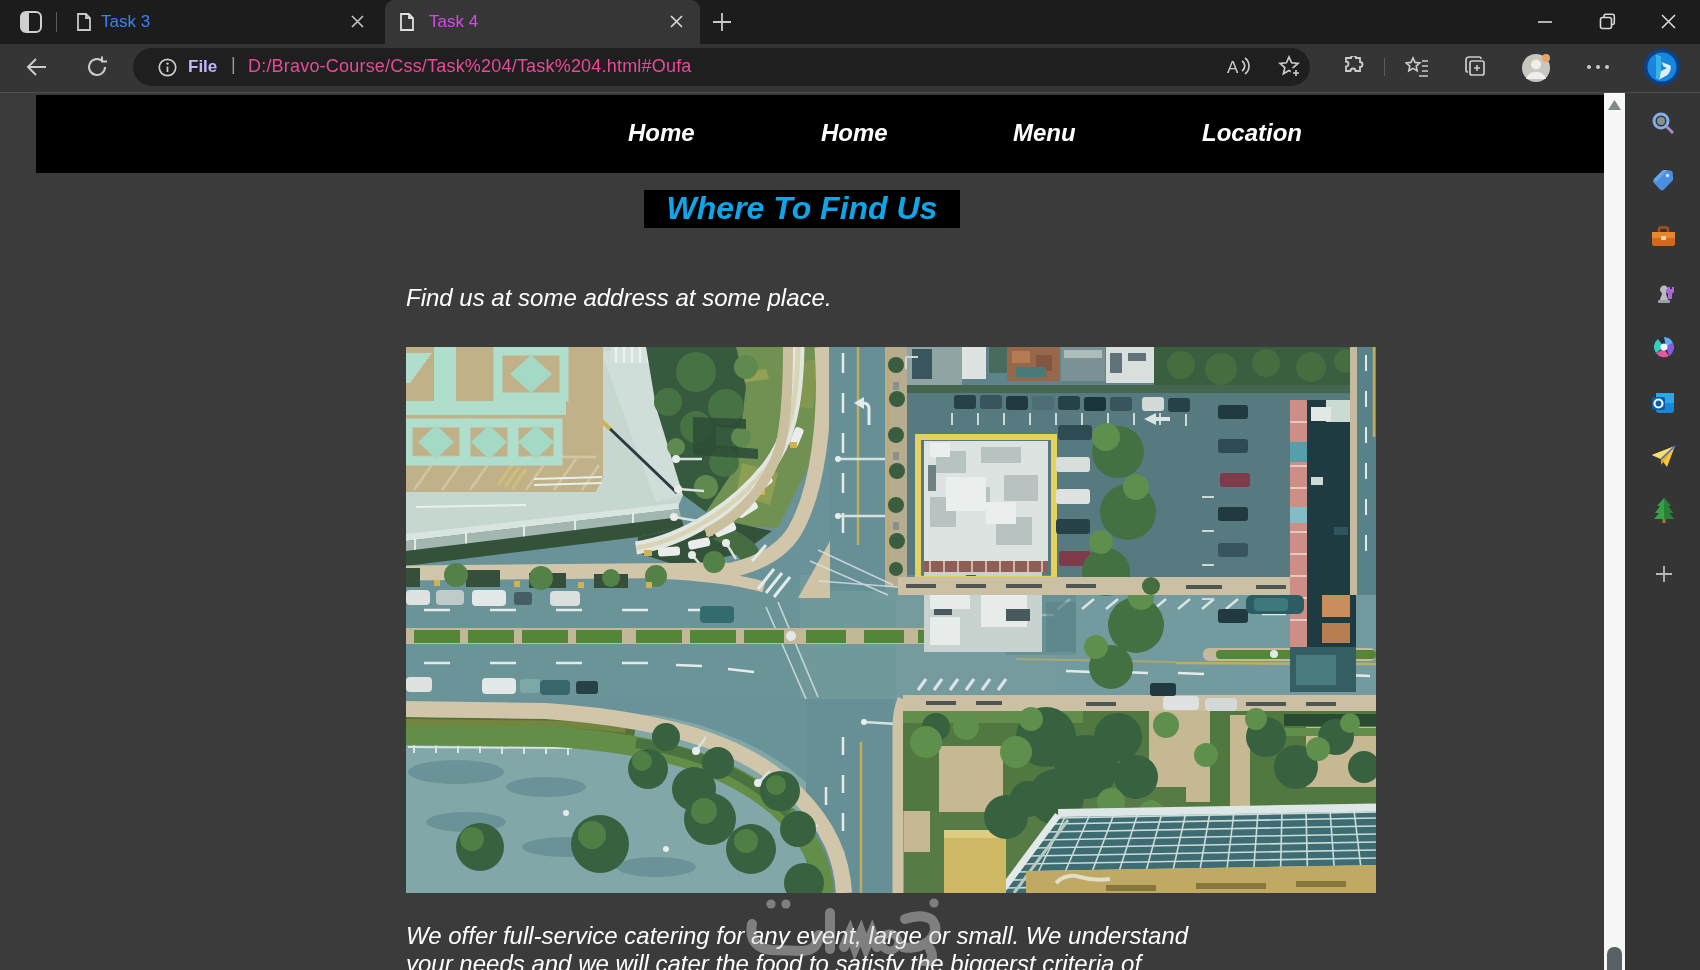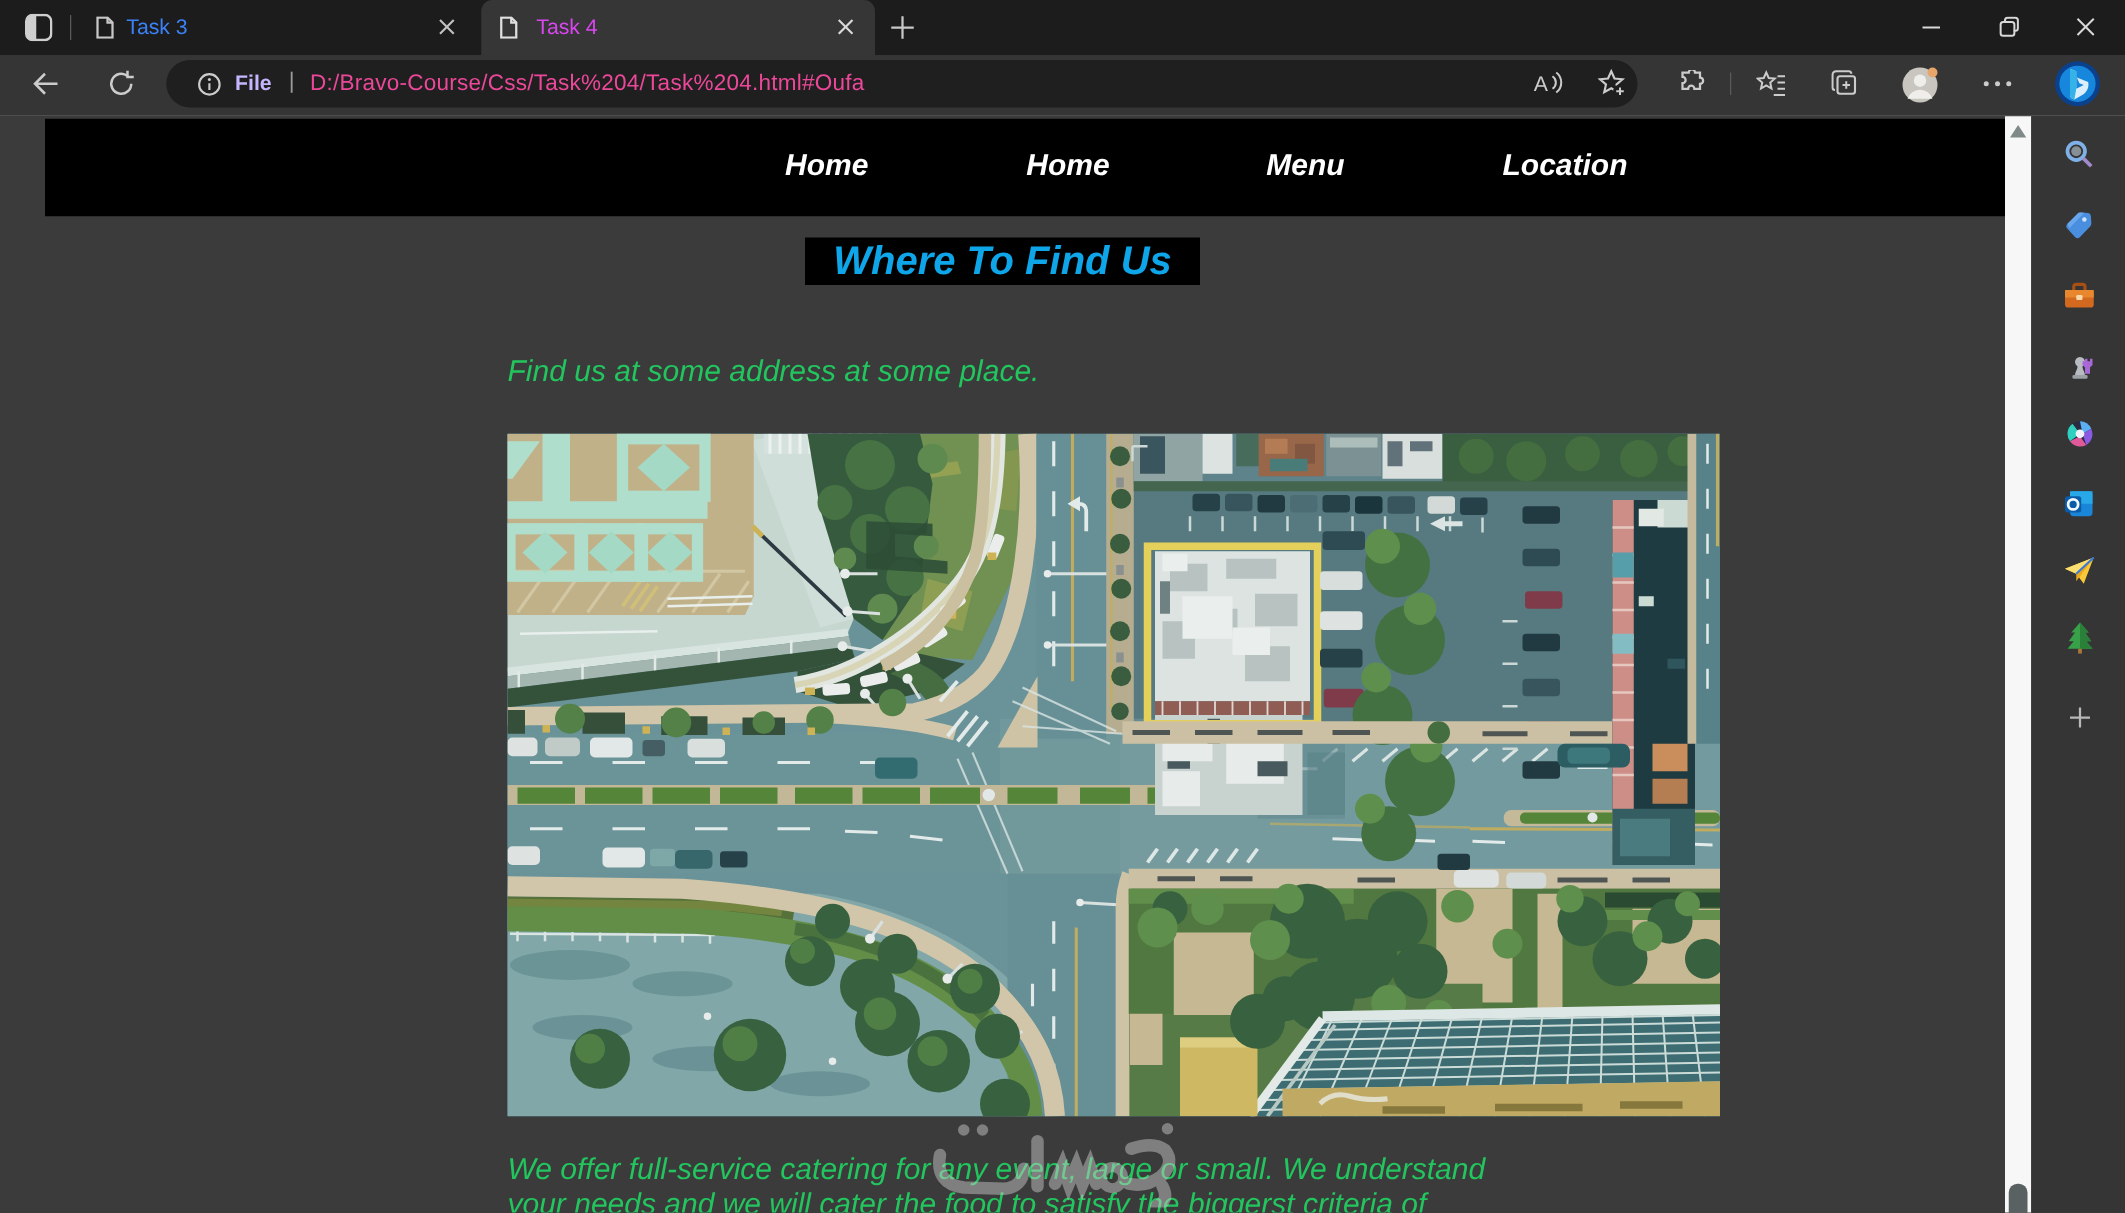--- a/index.html
+++ b/index.html
@@ -11,21 +11,21 @@
   #toolbar { position:absolute; left:0; top:44px; width:1700px; height:49px; background:#353535; border-bottom:1px solid #4e4e4e; }
   #urlpill { position:absolute; left:133px; top:4px; width:1177px; height:38px; background:#1f1f1f; border-radius:19px; color:#fff; }
   
   #sidebar { position:absolute; left:1625px; top:93px; width:75px; height:877px; background:#353535; }
   
   #page { position:absolute; left:0; top:93px; width:1604px; height:877px; background:#3b3b3b; overflow:hidden; }
   #nav { position:absolute; left:0; top:2px; width:1604px; height:78px; background:#000000;margin-left:36px; }
   .navlink { position:absolute; top:24px; color:#fff; font-size:24px; font-weight:bold; font-style:italic; }
   #h2box { position:absolute; left:644px; top:97px; width:316px; height:38px; background:#000; color:#0ea5e9;
      font-size:32px; font-weight:bold; font-style:italic; text-align:center; line-height:37px; }
-  .para { position:absolute; color:#22c55e; font-size:24px; font-style:italic; line-height:28px; }
+  .para { position:absolute; color:#ffffff; font-size:24px; font-style:italic; line-height:28px; }
   #scroll { position:absolute; left:1604px; top:93px; width:21px; height:877px; background:#f7f7f7; }
   #thumb { position:absolute; left:3px; top:854px; width:15px; height:30px; background:#5a6163; border-radius:7px; }
 </style>
 </head>
 <body>
 <div id="tabbar">
 
   <svg class="abs" style="left:20px;top:11px" width="22" height="22" viewBox="0 0 22 22">
     <rect x="1" y="1" width="20" height="20" rx="5" fill="none" stroke="#cfcfcf" stroke-width="2"></rect>
     <path d="M1,6 a5,5 0 0 1 5,-5 h3 v20 h-3 a5,5 0 0 1 -5,-5 Z" fill="#cfcfcf"></path>

